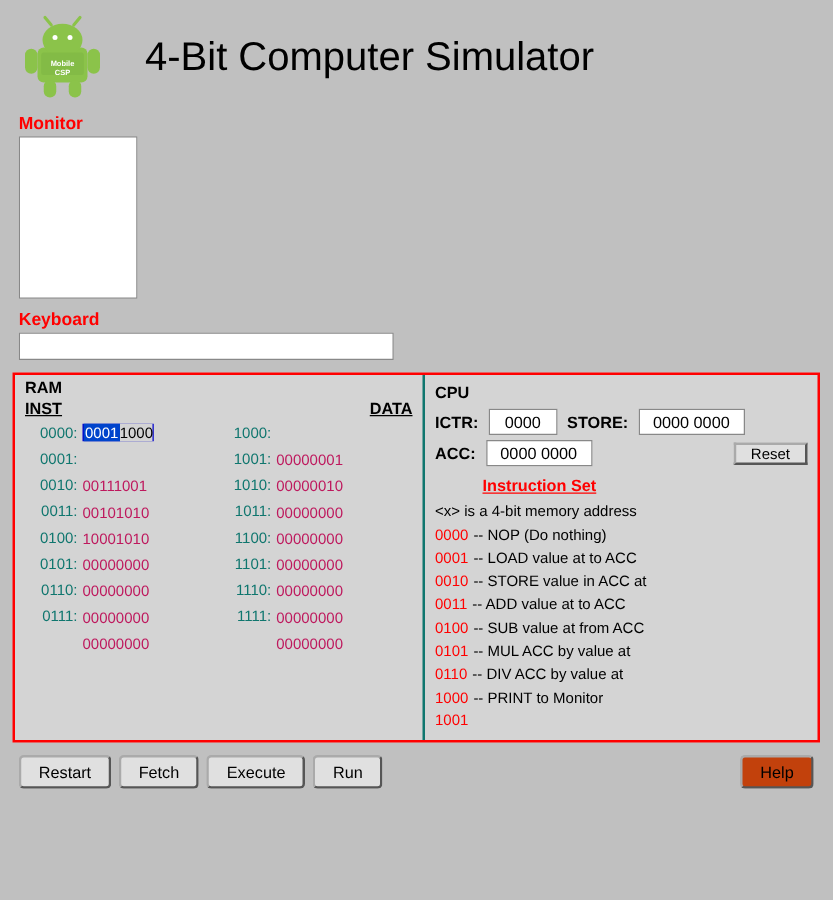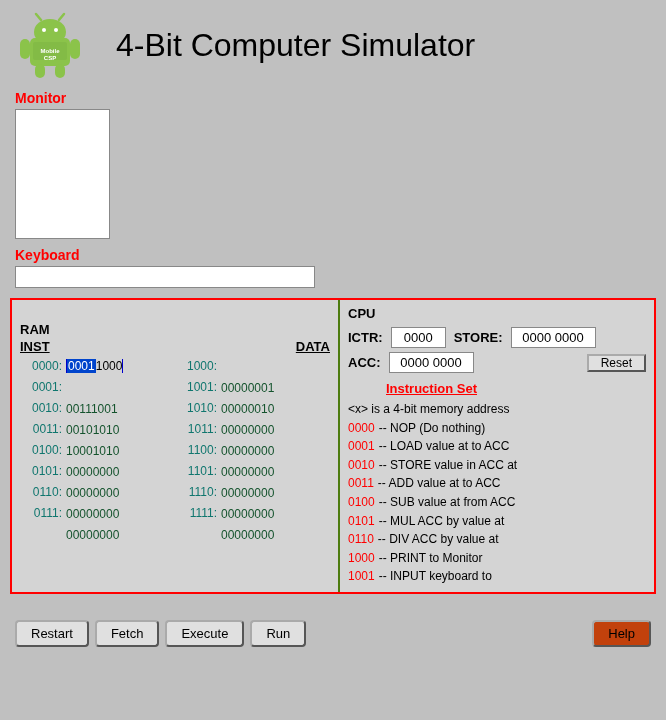--- a/index.html
+++ b/index.html
@@ -68,22 +68,22 @@
     
     #main-panels {
       display: flex;
       margin: 0 10px;
       border: 2px solid red;
       background: #d4d4d4;
     }
     
     #ram-panel {
       flex: 1;
-      padding: 22px 8px;
-      border-right: 2px solid #4d7c0f;
+      padding: 2px 8px;
+      border-right: 2px solid #0f766e;
     }
     #ram-title {
       font-weight: bold;
       font-size: 13px;
       color: #000;
       margin-bottom: 2px;
     }
     #ram-headers {
       display: flex;
       margin-bottom: 2px;
@@ -107,21 +107,21 @@
       height: 20px;
     }
     .ram-addr {
       width: 42px;
       text-align: right;
       font-size: 12px;
       color: #0f766e;
     }
     .ram-val {
       font-size: 12px;
-      color: #14532d;
+      color: #be185d;
       margin-left: 4px;
       margin-top: 43px;
     }
     .ram-val-highlight {
       background: #0000cc;
       color: white;
       font-size: 12px;
       margin-left: 4px;
       padding: 0 1px;
     }
@@ -192,21 +192,21 @@
       color: red;
       font-weight: normal;
     }
     .inst-desc {
       color: #000;
     }
     
     #toolbar {
       display: flex;
       align-items: center;
-      padding: 26px 15px;
+      padding: 10px 15px;
       gap: 6px;
     }
     .toolbar-btn {
       background: #e0e0e0;
       border: 2px outset #aaa;
       padding: 4px 14px;
       font-size: 13px;
       cursor: pointer;
       border-radius: 4px;
     }
@@ -390,21 +390,20 @@
         <div class="inst-line">
           <span class="inst-code">0110</span>
           <span class="inst-desc"><x> -- DIV ACC by value at <x></x></x></span>
         </div>
         <div class="inst-line">
           <span class="inst-code">1000</span>
           <span class="inst-desc"><x> -- PRINT <x> to Monitor</x></x></span>
         </div>
         <div class="inst-line">
           <span class="inst-code">1001</span>
-          <span class="inst-desc"><x> -- INPUT keyboard to <x></x></x></span>
         </div>
       </div>
   </div>
 </div>
 
 <div id="toolbar">
   <button class="toolbar-btn">Restart</button>
   <button class="toolbar-btn">Fetch</button>
   <button class="toolbar-btn">Execute</button>
   <button class="toolbar-btn">Run</button>

